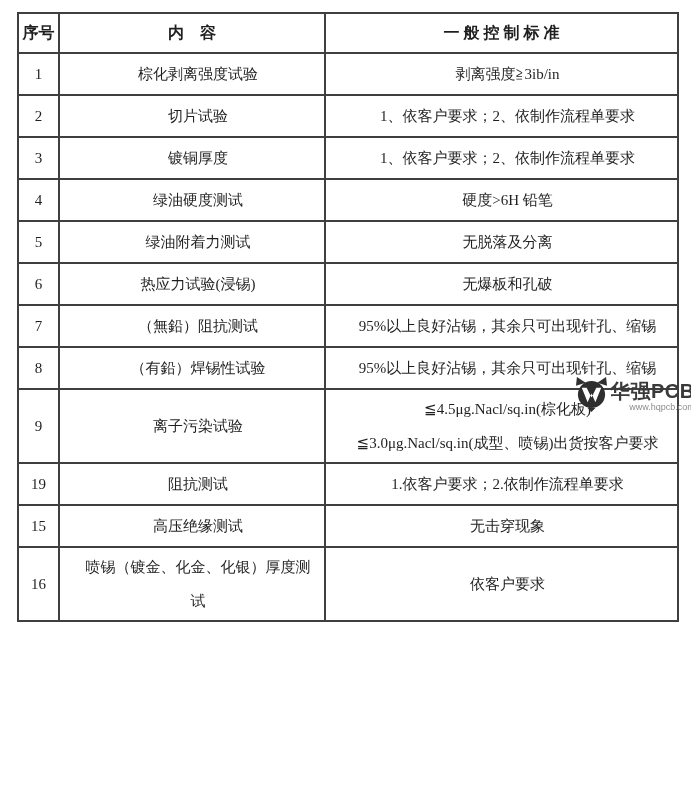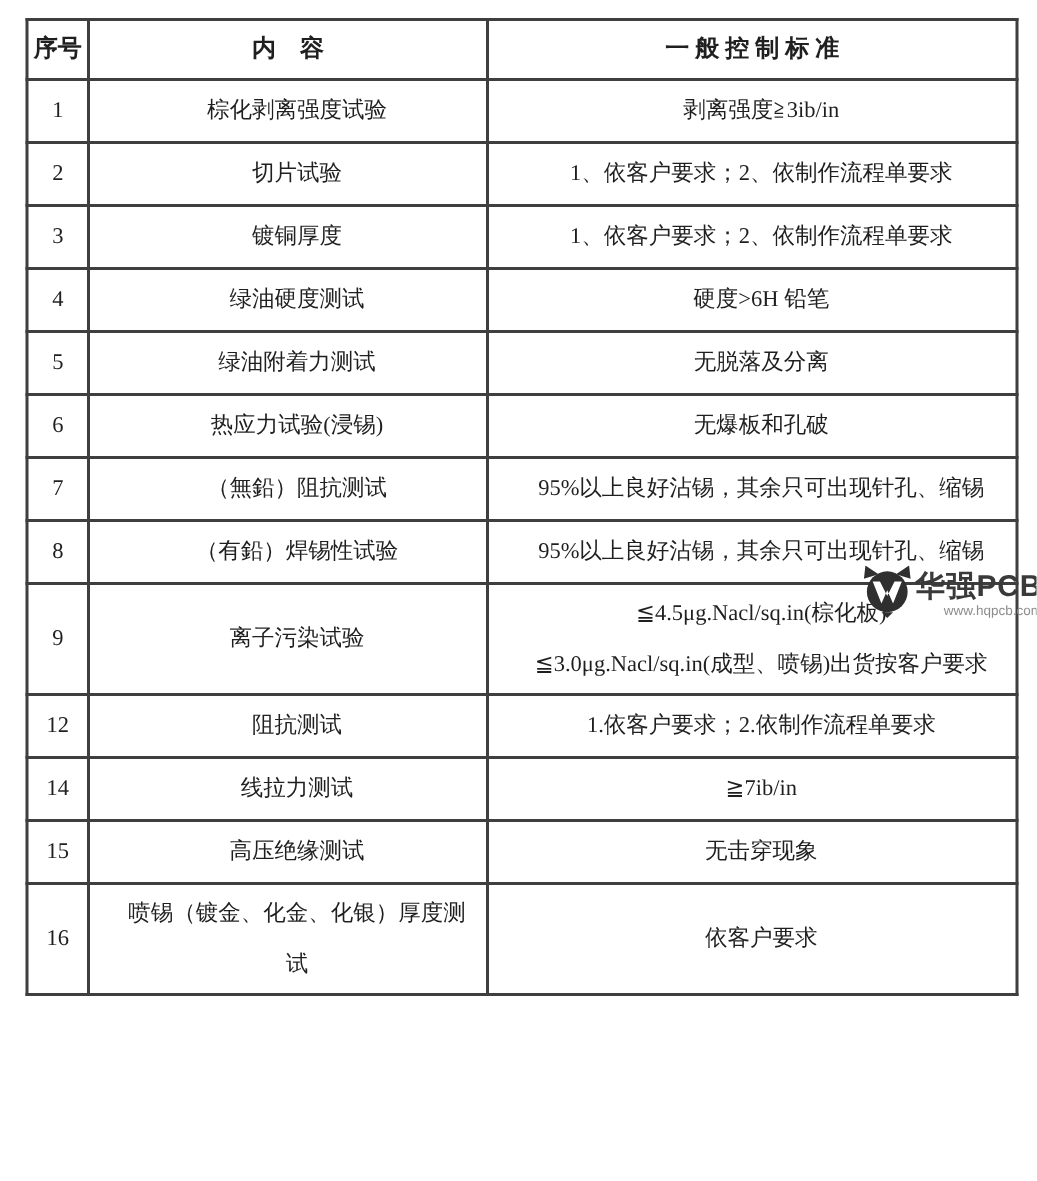--- a/index.html
+++ b/index.html
@@ -128,28 +128,23 @@
         <td class="content">（有鉛）焊锡性试验</td>
         <td class="standard">95%以上良好沾锡，其余只可出现针孔、缩锡</td>
       </tr>
       <tr>
         <td class="no">9</td>
         <td class="content">离子污染试验</td>
         <td class="standard">≦4.5μg.Nacl/sq.in(棕化板)
 ≦3.0μg.Nacl/sq.in(成型、喷锡)出货按客户要求</td>
       </tr>
       <tr>
-        <td class="no">12</td>
+        <td class="no">19</td>
         <td class="content">阻抗测试</td>
         <td class="standard">1.依客户要求；2.依制作流程单要求</td>
-      </tr>
-      <tr>
-        <td class="no">14</td>
-        <td class="content">线拉力测试</td>
-        <td class="standard">≧7ib/in</td>
       </tr>
       <tr>
         <td class="no">15</td>
         <td class="content">高压绝缘测试</td>
         <td class="standard">无击穿现象</td>
       </tr>
       <tr>
         <td class="no">16</td>
         <td class="content">喷锡（镀金、化金、化银）厚度测
 试</td>

